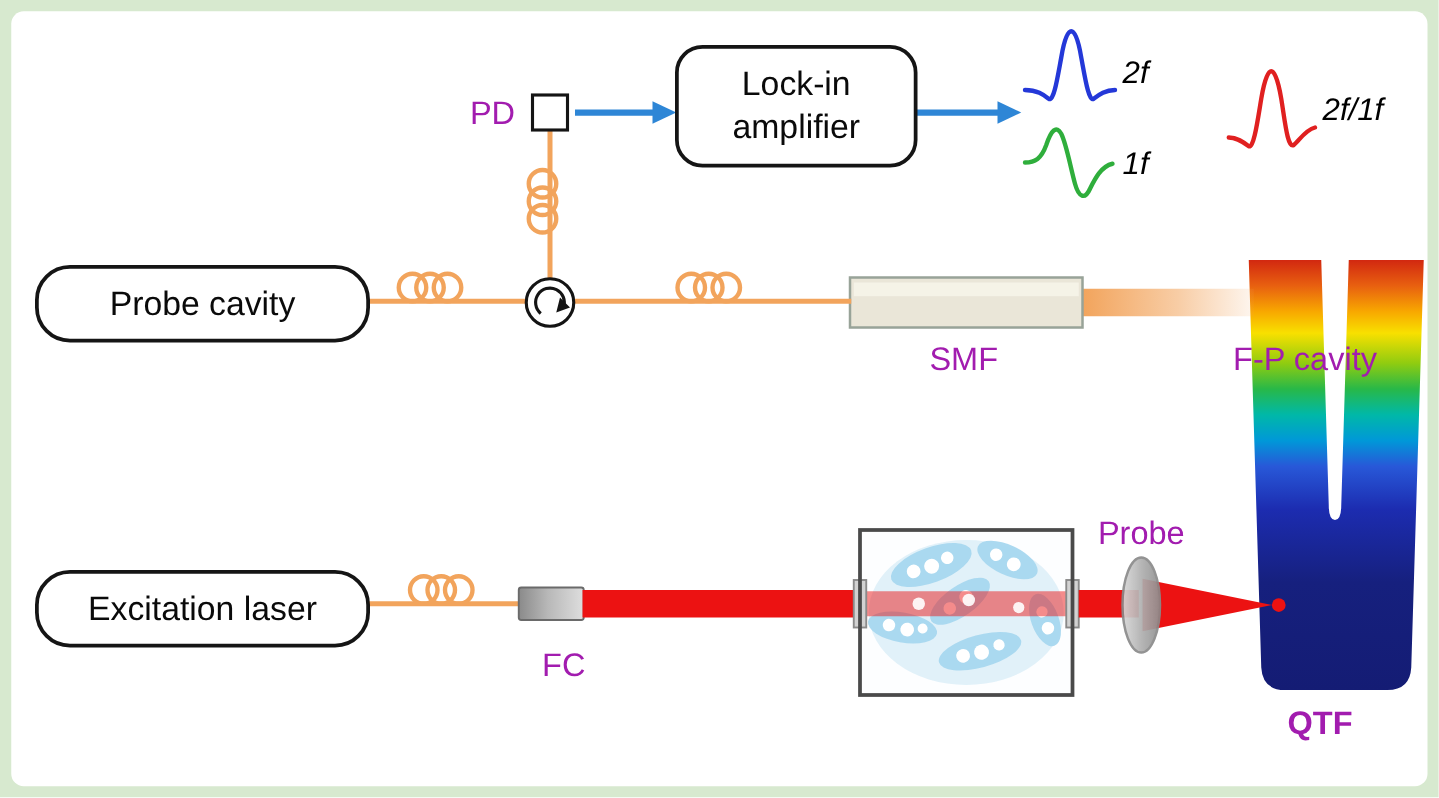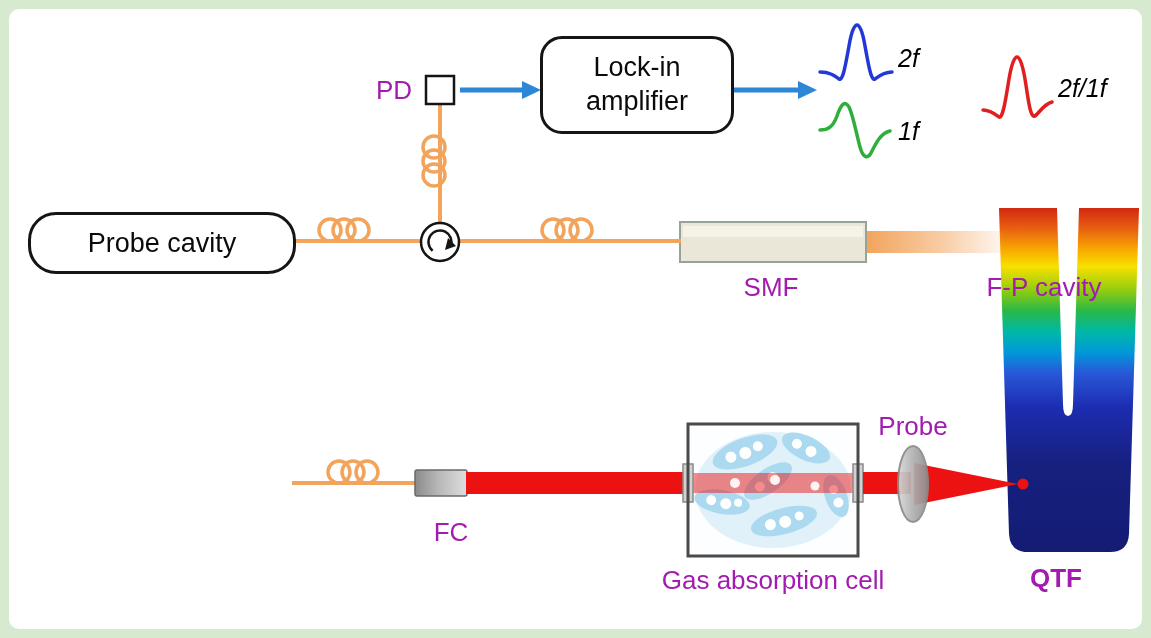--- a/index.html
+++ b/index.html
@@ -198,29 +198,31 @@
 
     <ellipse cx="913" cy="484" rx="15" ry="38" fill="url(#lensGrad)" opacity="0.92" stroke="#8a8a8a" stroke-width="2"></ellipse>
 
     <circle cx="1023" cy="484" r="5.5" fill="#ec1212"></circle>
   </svg>
 
   <div class="box pill" style="left:28px;top:212px;width:262px;height:56px;">
     <span>Probe cavity</span>
   </div>
 
+  <div class="box pill" style="left:28px;top:456px;width:262px;height:56px;">
+    <span>Excitation laser</span>
+  </div>
 
   <div class="box lockin" style="left:540px;top:36px;width:188px;height:92px;border-radius:22px;">
     <span style="display:block;width:130px;">Lock-in amplifier</span>
   </div>
 
   <div class="label" style="left:394px;top:76px;">PD</div>
   <div class="label" style="left:771px;top:273px;">SMF</div>
   <div class="label" style="left:1003px;top:273px;margin-left:41px;">F-P cavity</div>
   <div class="label" style="left:913px;top:412px;">Probe</div>
   <div class="label" style="left:451px;top:518px;">FC</div>
-  <div class="label" style="left:773px;top:566px;">Gas absorption cell</div>
   <div class="label" style="left:1056px;top:564px;font-weight:bold;">QTF</div>
 
   <div class="wlabel" style="left:898px;top:44px;">2f</div>
   <div class="wlabel" style="left:898px;top:117px;">1f</div>
   <div class="wlabel" style="left:1058px;top:74px;">2f/1f</div>
 </div>
 
 </body></html>

